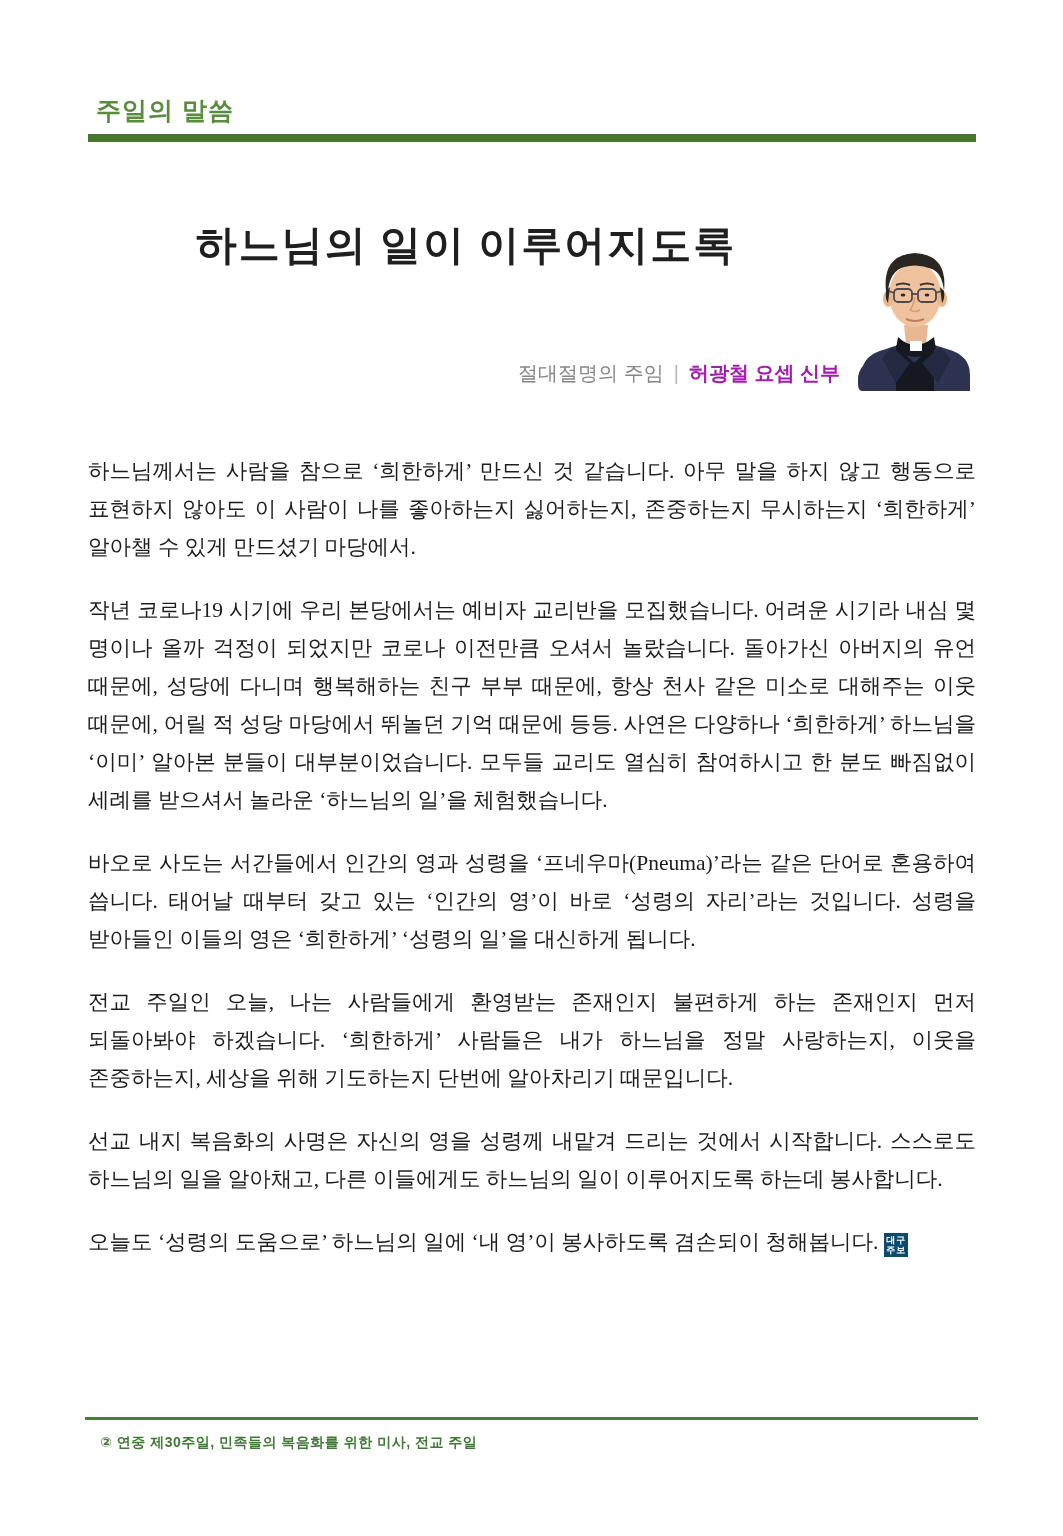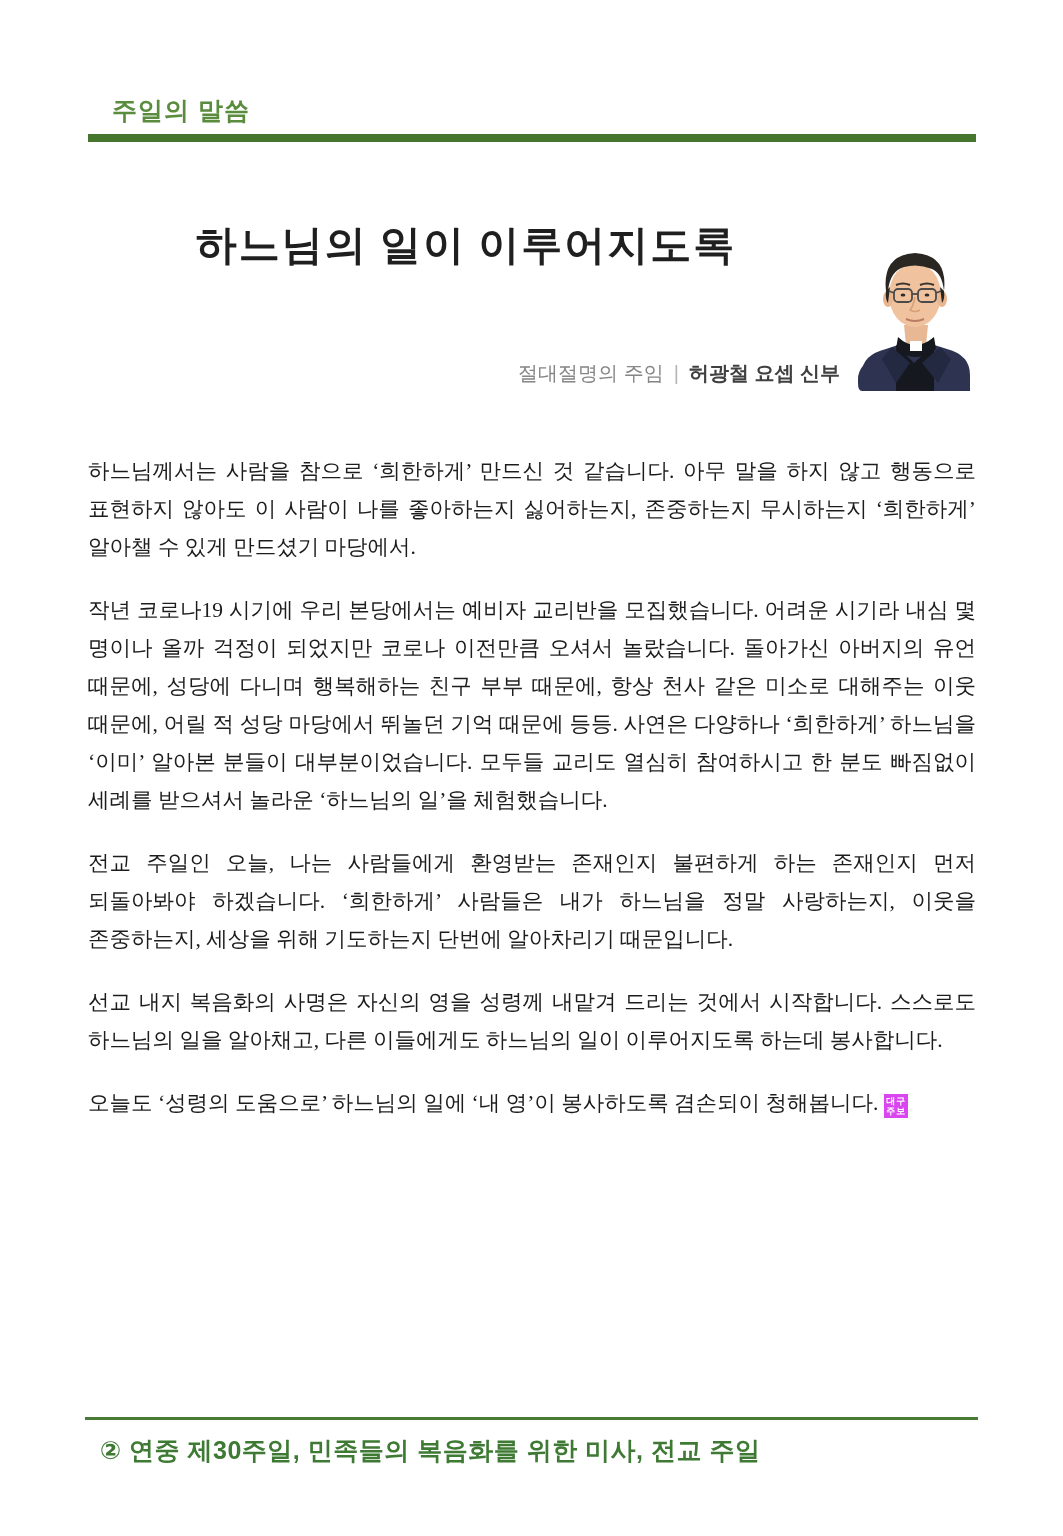--- a/index.html
+++ b/index.html
@@ -7,21 +7,21 @@
   .page {
     position:relative;
     width:1063px; height:1536px;
     margin:0 auto;
     background:#ffffff;
     font-family:"Liberation Serif","DejaVu Serif",serif;
     overflow:hidden;
   }
   
   .section-label {
-    position:absolute; left:112px; top:94px;
+    position:absolute; left:96px; top:94px;
     font-family:"Liberation Sans","DejaVu Sans",sans-serif;
     font-weight:bold; font-size:25px; letter-spacing:1px;
     color:#5a8c3e;
   }
   .header-bar {
     position:absolute; left:88px; top:134px;
     width:888px; height:8px;
     background:#47762e;
   }
   
@@ -38,51 +38,51 @@
     width:125px; height:158px;
   }
   
   .byline {
     position:absolute; top:360px; left:88px; width:752px;
     text-align:right;
     font-family:"Liberation Sans","DejaVu Sans",sans-serif;
     font-size:20px; color:#868686; white-space:nowrap;
   }
   .byline .sep { color:#b5b5b5; margin:0 10px; font-weight:300; }
-  .byline .name { color:#404040; font-weight:bold; }
+  .byline .name { color:#a21caf; font-weight:bold; }
   
   .body-text {
     position:absolute; left:88px; top:452px; width:888px;
   }
   .body-text p {
     font-family:"Liberation Serif","DejaVu Serif",serif;
     font-size:21.5px; line-height:38px;
     text-align:justify; color:#1c1c1c;
     margin-bottom:25px;
     word-break:keep-all;
   }
   .body-text p:last-child { margin-bottom:0; }
   .stamp {
     display:inline-block; vertical-align:-4px;
-    background:#d946ef; color:#ffffff;
+    background:#0c4a6e; color:#ffffff;
     font-family:"Liberation Sans","DejaVu Sans",sans-serif;
     font-size:9px; font-weight:bold; line-height:10px;
     padding:2px 2px; margin-left:6px;
     text-align:center; letter-spacing:1px;
   }
   .stamp span { display:block; }
   
   .footer-rule {
     position:absolute; left:85px; top:1417px;
     width:893px; height:3px; background:#4a7a33;
   }
   .footer-note {
     position:absolute; left:100px; top:1434px;
     font-family:"Liberation Sans","DejaVu Sans",sans-serif;
-    font-weight:bold; font-size:25px; letter-spacing:0.5px;
+    font-weight:bold; font-size:14px; letter-spacing:0.5px;
     color:#3e7a34;
   }
 </style>
 </head>
 <body>
 
 <div class="page">
 
   <div class="section-label">주일의 말씀</div>
   <div class="header-bar"></div>
@@ -134,20 +134,21 @@
     </svg>
   </div>
 
   <div class="byline">
     <span>절대절명의 주임</span><span class="sep">|</span><span class="name">허광철 요셉 신부</span>
   </div>
 
   <div class="body-text">
     <p>하느님께서는 사람을 참으로 ‘희한하게’ 만드신 것 같습니다. 아무 말을 하지 않고 행동으로 표현하지 않아도 이 사람이 나를 좋아하는지 싫어하는지, 존중하는지 무시하는지 ‘희한하게’ 알아챌 수 있게 만드셨기 마당에서.</p>
     <p>작년 코로나19 시기에 우리 본당에서는 예비자 교리반을 모집했습니다. 어려운 시기라 내심 몇 명이나 올까 걱정이 되었지만 코로나 이전만큼 오셔서 놀랐습니다. 돌아가신 아버지의 유언 때문에, 성당에 다니며 행복해하는 친구 부부 때문에, 항상 천사 같은 미소로 대해주는 이웃 때문에, 어릴 적 성당 마당에서 뛰놀던 기억 때문에 등등. 사연은 다양하나 ‘희한하게’ 하느님을 ‘이미’ 알아본 분들이 대부분이었습니다. 모두들 교리도 열심히 참여하시고 한 분도 빠짐없이 세례를 받으셔서 놀라운 ‘하느님의 일’을 체험했습니다.</p>
+    <p>바오로 사도는 서간들에서 인간의 영과 성령을 ‘프네우마(Pneuma)’라는 같은 단어로 혼용하여 씁니다. 태어날 때부터 갖고 있는 ‘인간의 영’이 바로 ‘성령의 자리’라는 것입니다. 성령을 받아들인 이들의 영은 ‘희한하게’ ‘성령의 일’을 대신하게 됩니다.</p>
     <p>전교 주일인 오늘, 나는 사람들에게 환영받는 존재인지 불편하게 하는 존재인지 먼저 되돌아봐야 하겠습니다. ‘희한하게’ 사람들은 내가 하느님을 정말 사랑하는지, 이웃을 존중하는지, 세상을 위해 기도하는지 단번에 알아차리기 때문입니다.</p>
     <p>선교 내지 복음화의 사명은 자신의 영을 성령께 내맡겨 드리는 것에서 시작합니다. 스스로도 하느님의 일을 알아채고, 다른 이들에게도 하느님의 일이 이루어지도록 하는데 봉사합니다.</p>
     <p><span>오늘도 ‘성령의 도움으로’ 하느님의 일에 ‘내 영’이 봉사하도록 겸손되이 청해봅니다.</span><span class="stamp"><span>대구</span><span>주보</span></span></p>
   </div>
 
   <div class="footer-rule"></div>
   <div class="footer-note">② 연중 제30주일, 민족들의 복음화를 위한 미사, 전교 주일</div>
 
 </div>
 

